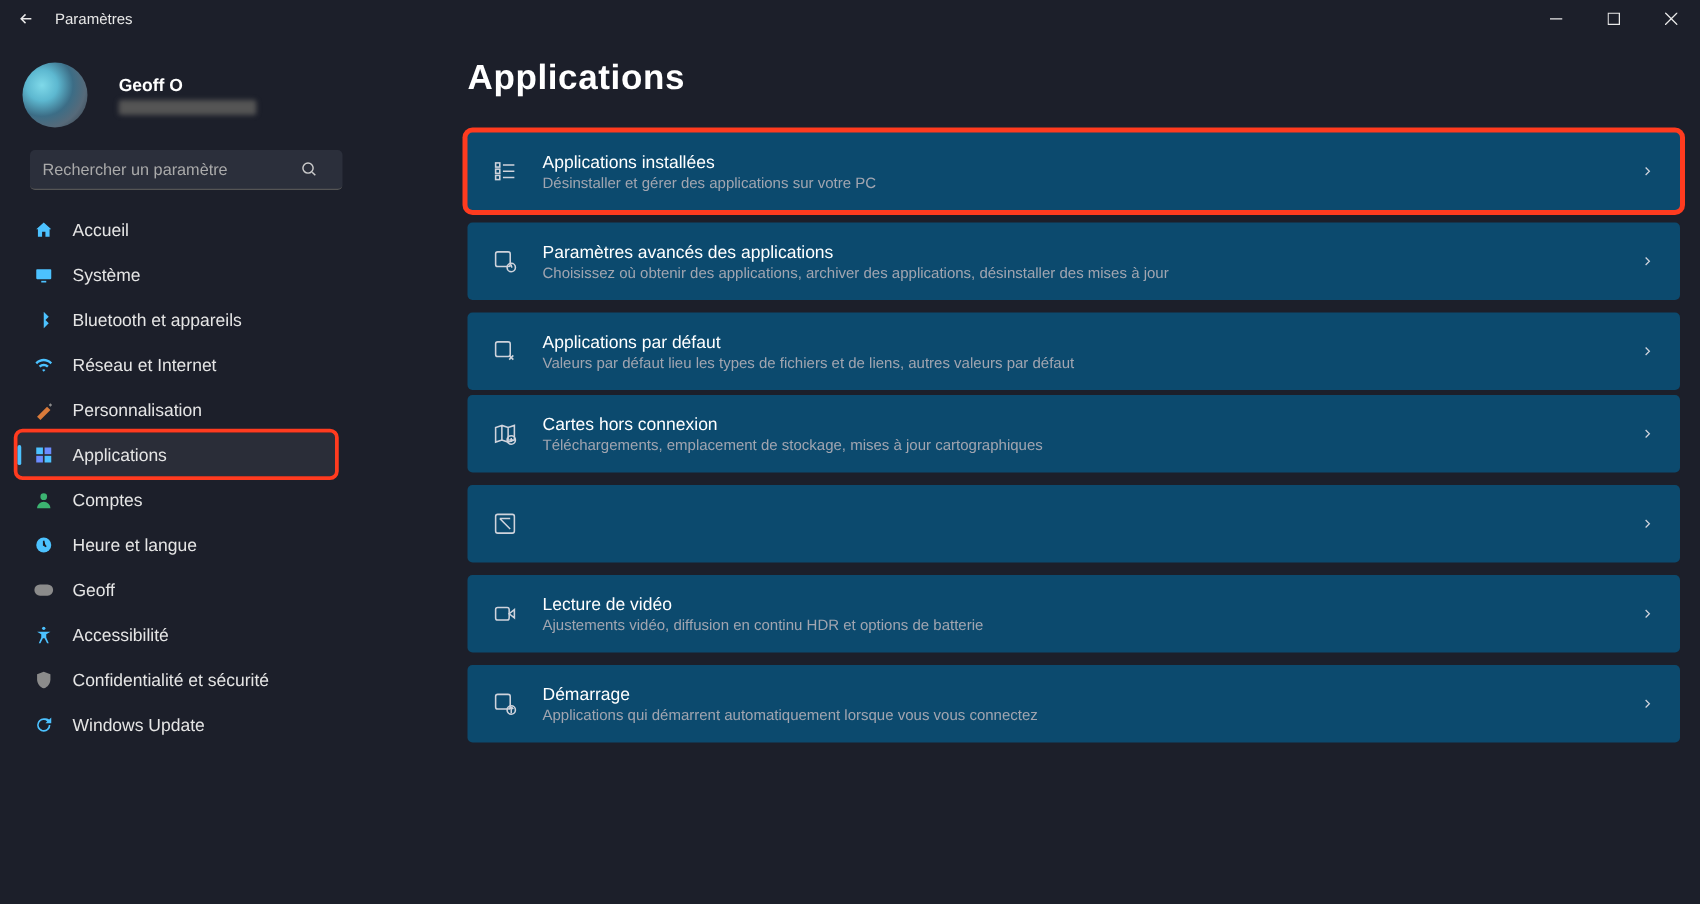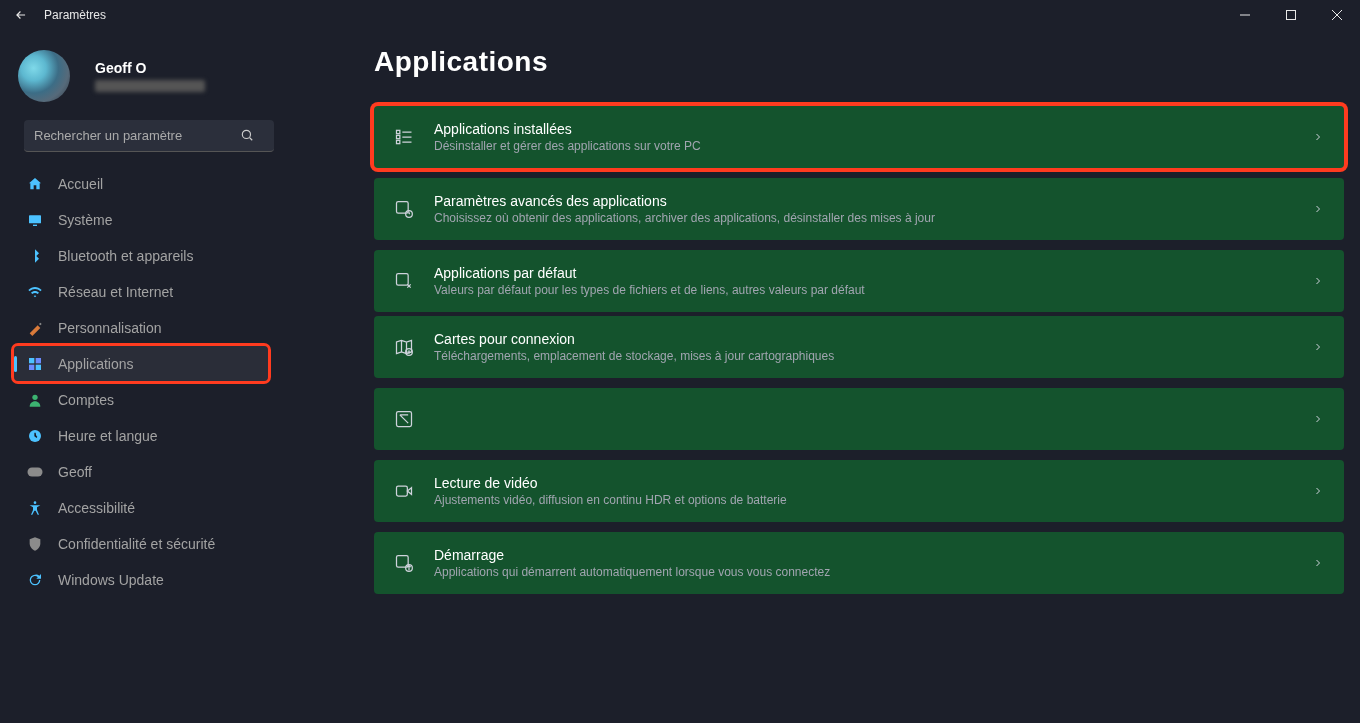--- a/index.html
+++ b/index.html
@@ -25,30 +25,30 @@
     .profile { display:flex; align-items:center; gap:25px; padding: 4px 4px 18px 4px; }
     .avatar { width: 52px; height: 52px; border-radius: 50%; background: radial-gradient(circle at 30% 35%, #7fd9e9 0%, #5db8d0 25%, #3c6d86 50%, #566a7a 70%, #2e3640 100%); }
     .profile .name { font-size: 14px; font-weight: 600; }
     .profile .sub { font-size: 12px; color: #666; background:#555; width:110px; height:12px; margin-top:4px; filter: blur(2px); border-radius:2px;}
     .search-wrap { position:relative; margin: 0 6px 14px 0; }
     .search { width: 250px; height: 32px; background: #2b2f3b; border: none; border-bottom: 1px solid #555; border-radius: 4px; color: #ccc; padding: 0 34px 0 10px; font-size: 13px; outline:none;margin-left:10px; }
     .search::placeholder { color: #aaa; }
     .search-icon { position:absolute; right: 14px; top: 8px; color:#ccc; }
 
     .nav { list-style:none; padding-right: 6px; }
-    .nav li { height: 35px; display:flex; align-items:center; gap:14px; padding: 0 12px; border-radius:4px; font-size:14px; color:#a3a3a3; cursor:default; margin-bottom:1px;}
+    .nav li { height: 35px; display:flex; align-items:center; gap:14px; padding: 0 12px; border-radius:4px; font-size:14px; color:#e5e5e5; cursor:default; margin-bottom:1px;}
     .nav li.active { background: #2a2d38; position:relative; }
     .nav li.active::before { content:''; position:absolute; left:0; top:50%; transform:translateY(-50%); width:3px; height:16px; background:#4cc2ff; border-radius:2px; }
     .nav .icon { width: 18px; height:18px; display:inline-flex; align-items:center; justify-content:center; font-size:14px;}
 
     
     .main { flex:1; padding: 4px 0 0 100px; }
     .page-title { font-size: 28px; font-weight: 600; margin-bottom: 28px; letter-spacing:.5px;}
 
-    .card { background: #14532d; border-radius: 4px; margin-bottom: 4px; height:62px; display:flex; align-items:center; padding: 0 18px; gap: 18px; position:relative; cursor:default;}
+    .card { background: #0c4a6e; border-radius: 4px; margin-bottom: 4px; height:62px; display:flex; align-items:center; padding: 0 18px; gap: 18px; position:relative; cursor:default;}
     .card.tall { height:62px; }
     .group-gap { margin-top: 10px; }
     .card .icon-box { width:24px; height:24px; color:#cfd3dc; display:flex; align-items:center; justify-content:center;}
     .card .text .t { font-size:14px; font-weight:500; color:#fff; }
     .card .text .d { font-size:12px; color:#a1a5b0; margin-top:2px;}
     .chev { position:absolute; right:20px; top:50%; transform:translateY(-50%); color:#cfd3dc;}
 
     .highlight-red { outline: 3px solid #ff3b1f; outline-offset: 0; border-radius:4px; }
     .highlight-red-card { box-shadow: 0 0 0 4px #ff3b1f; border-radius:4px;}
     
@@ -254,39 +254,39 @@
 
     <div class="card tall group-gap">
       <div class="icon-box">
           <svg width="20" height="20" viewBox="0 0 24 24" fill="none" stroke="currentColor" stroke-width="1.5">
             <rect x="3" y="3" width="14" height="14" rx="2"></rect>
             <path d="M16 16l4 4M20 16l-4 4"></path>
           </svg>
         </div>
       <div class="text">
           <div class="t">Applications par défaut</div>
-          <div class="d">Valeurs par défaut pour les types de fichiers et de liens, autres valeurs par défaut</div>
+          <div class="d">Valeurs par défaut lieu les types de fichiers et de liens, autres valeurs par défaut</div>
         </div>
       <span class="chev">
           <svg width="12" height="12" viewBox="0 0 24 24" fill="none" stroke="currentColor" stroke-width="2">
             <path d="M9 18l6-6-6-6"></path>
           </svg>
         </span>
     </div>
 
     <div class="card tall">
       <div class="icon-box">
           <svg width="20" height="20" viewBox="0 0 24 24" fill="none" stroke="currentColor" stroke-width="1.5">
             <path d="M9 4L3 6v14l6-2 6 2 6-2V4l-6 2-6-2zM9 4v14M15 6v14"></path>
             <circle cx="18" cy="18" r="4"></circle>
             <path d="M18 16v4M16 18h4"></path>
           </svg>
         </div>
       <div class="text">
-          <div class="t">Cartes pour connexion</div>
+          <div class="t">Cartes hors connexion</div>
           <div class="d">Téléchargements, emplacement de stockage, mises à jour cartographiques</div>
         </div>
       <span class="chev">
           <svg width="12" height="12" viewBox="0 0 24 24" fill="none" stroke="currentColor" stroke-width="2">
             <path d="M9 18l6-6-6-6"></path>
           </svg>
         </span>
     </div>
 
     <div class="card tall group-gap">

